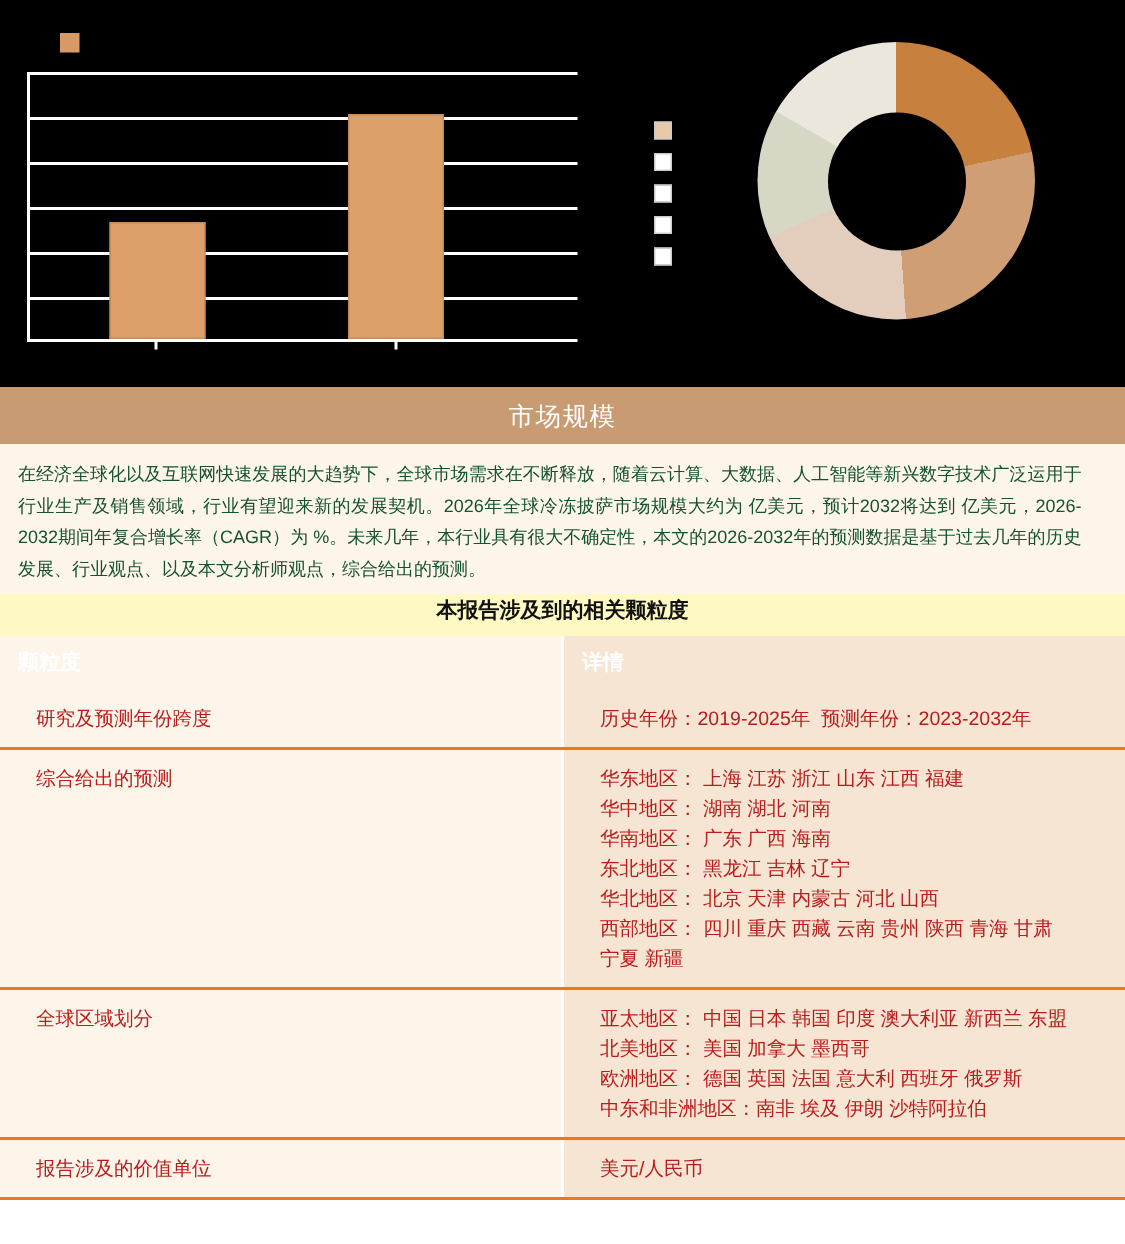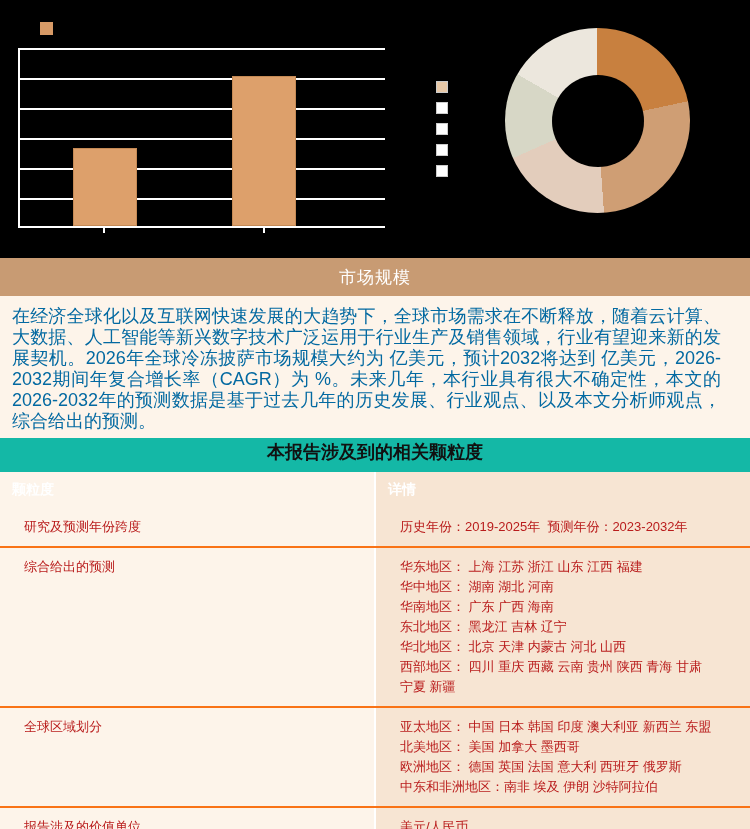--- a/index.html
+++ b/index.html
@@ -132,29 +132,29 @@
     color: #ffffff;
     font-size: 17px;
     letter-spacing: 1px;
   }
   .tab.left { background: #c89b73; }
   .tab.right { background: #c4bda6; }
   
   .intro {
     background: #fdf4ea;
     padding: 10px 29px 6px 12px;
-    font-size: 18px;
+    font-size: 12px;
     line-height: 21px;
-    color: #0369a1;
+    color: #14532d;
     text-align: justify;
   }
   .report-subtitle {
-    background: #14b8a6;
+    background: #fef9c3;
     text-align: center;
-    font-size: 18px;
+    font-size: 14px;
     font-weight: bold;
     color: #111111;
     padding: 2px 0 8px 0;
   }
   
   table.granularity {
     width: 100%;
     border-collapse: collapse;
     table-layout: fixed;
   }

